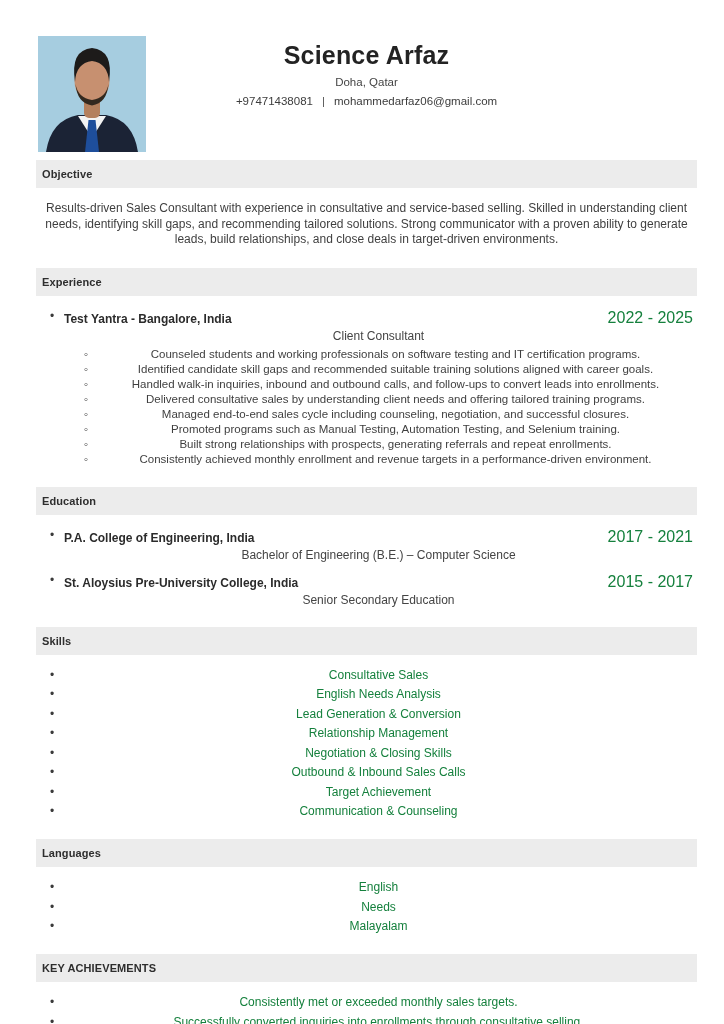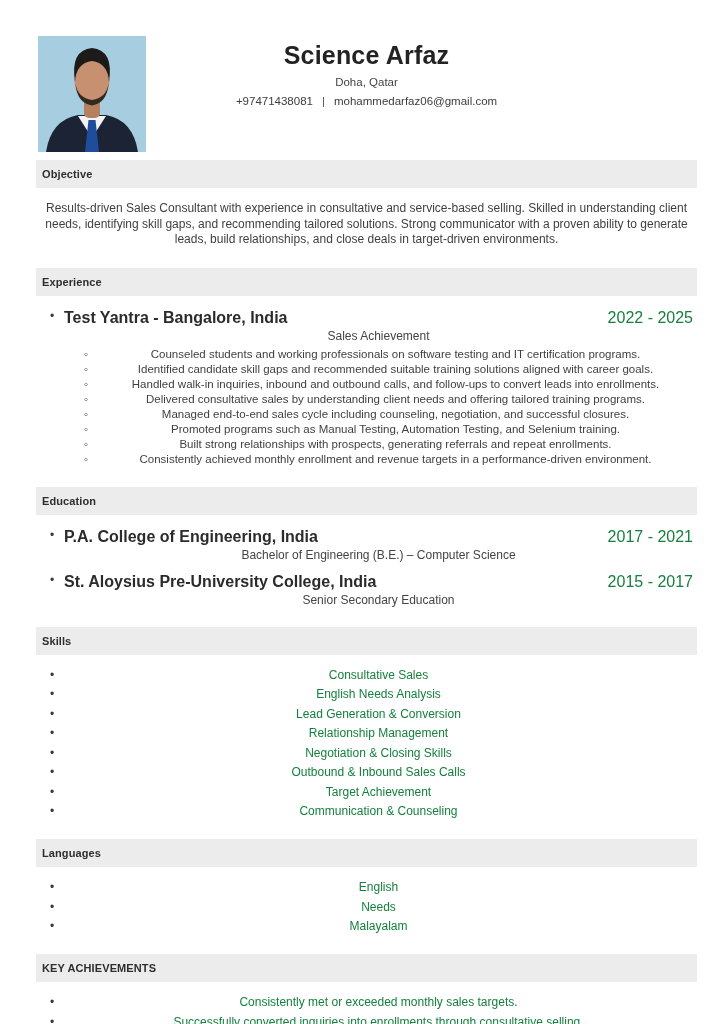--- a/index.html
+++ b/index.html
@@ -41,21 +41,21 @@
   
   ul { list-style:none; }
   .entry-list > li, .flat-list > li { position:relative; padding-left:24px; }
   .flat-list > li { font-size:12px; line-height:15px; margin-bottom:4.5px; color:#15803d; }
   .entry-list > li::before, .flat-list > li::before {
     content:"\2022"; position:absolute; left:10px; top:0;
     color:#3a3a3a; font-size:12px;
   }
   .entry { margin-bottom:11px; }
   .entry-row { display:flex; justify-content:space-between; align-items:baseline; }
-  .entry-title { font-size:16px; font-weight:bold; color:#2b2b2b; }
+  .entry-title { font-size:12px; font-weight:bold; color:#2b2b2b; }
   .entry-dates { font-size:16px; color:#15803d; white-space:nowrap; }
   .entry-sub { font-size:12px; color:#444; margin-top:2px; line-height:14px; }
 
   
   .sub-list { margin-top:4px; }
   .sub-list > li {
     position:relative; padding-left:34px; font-size:11.5px;
     line-height:15px; color:#3f3f3f;
   }
   .sub-list > li::before {
@@ -96,21 +96,21 @@
   </div>
 
   <div class="section-bar">Experience</div>
   <div class="section-content">
     <ul class="entry-list">
       <li class="entry">
         <div class="entry-row">
           <span class="entry-title">Test Yantra - Bangalore, India</span>
           <span class="entry-dates">2022 - 2025</span>
         </div>
-        <div class="entry-sub">Sales Achievement</div>
+        <div class="entry-sub">Client Consultant</div>
         <ul class="sub-list">
           <li>Counseled students and working professionals on software testing and IT certification programs.</li>
           <li>Identified candidate skill gaps and recommended suitable training solutions aligned with career goals.</li>
           <li>Handled walk-in inquiries, inbound and outbound calls, and follow-ups to convert leads into enrollments.</li>
           <li>Delivered consultative sales by understanding client needs and offering tailored training programs.</li>
           <li>Managed end-to-end sales cycle including counseling, negotiation, and successful closures.</li>
           <li>Promoted programs such as Manual Testing, Automation Testing, and Selenium training.</li>
           <li>Built strong relationships with prospects, generating referrals and repeat enrollments.</li>
           <li>Consistently achieved monthly enrollment and revenue targets in a performance-driven environment.</li>
         </ul>

